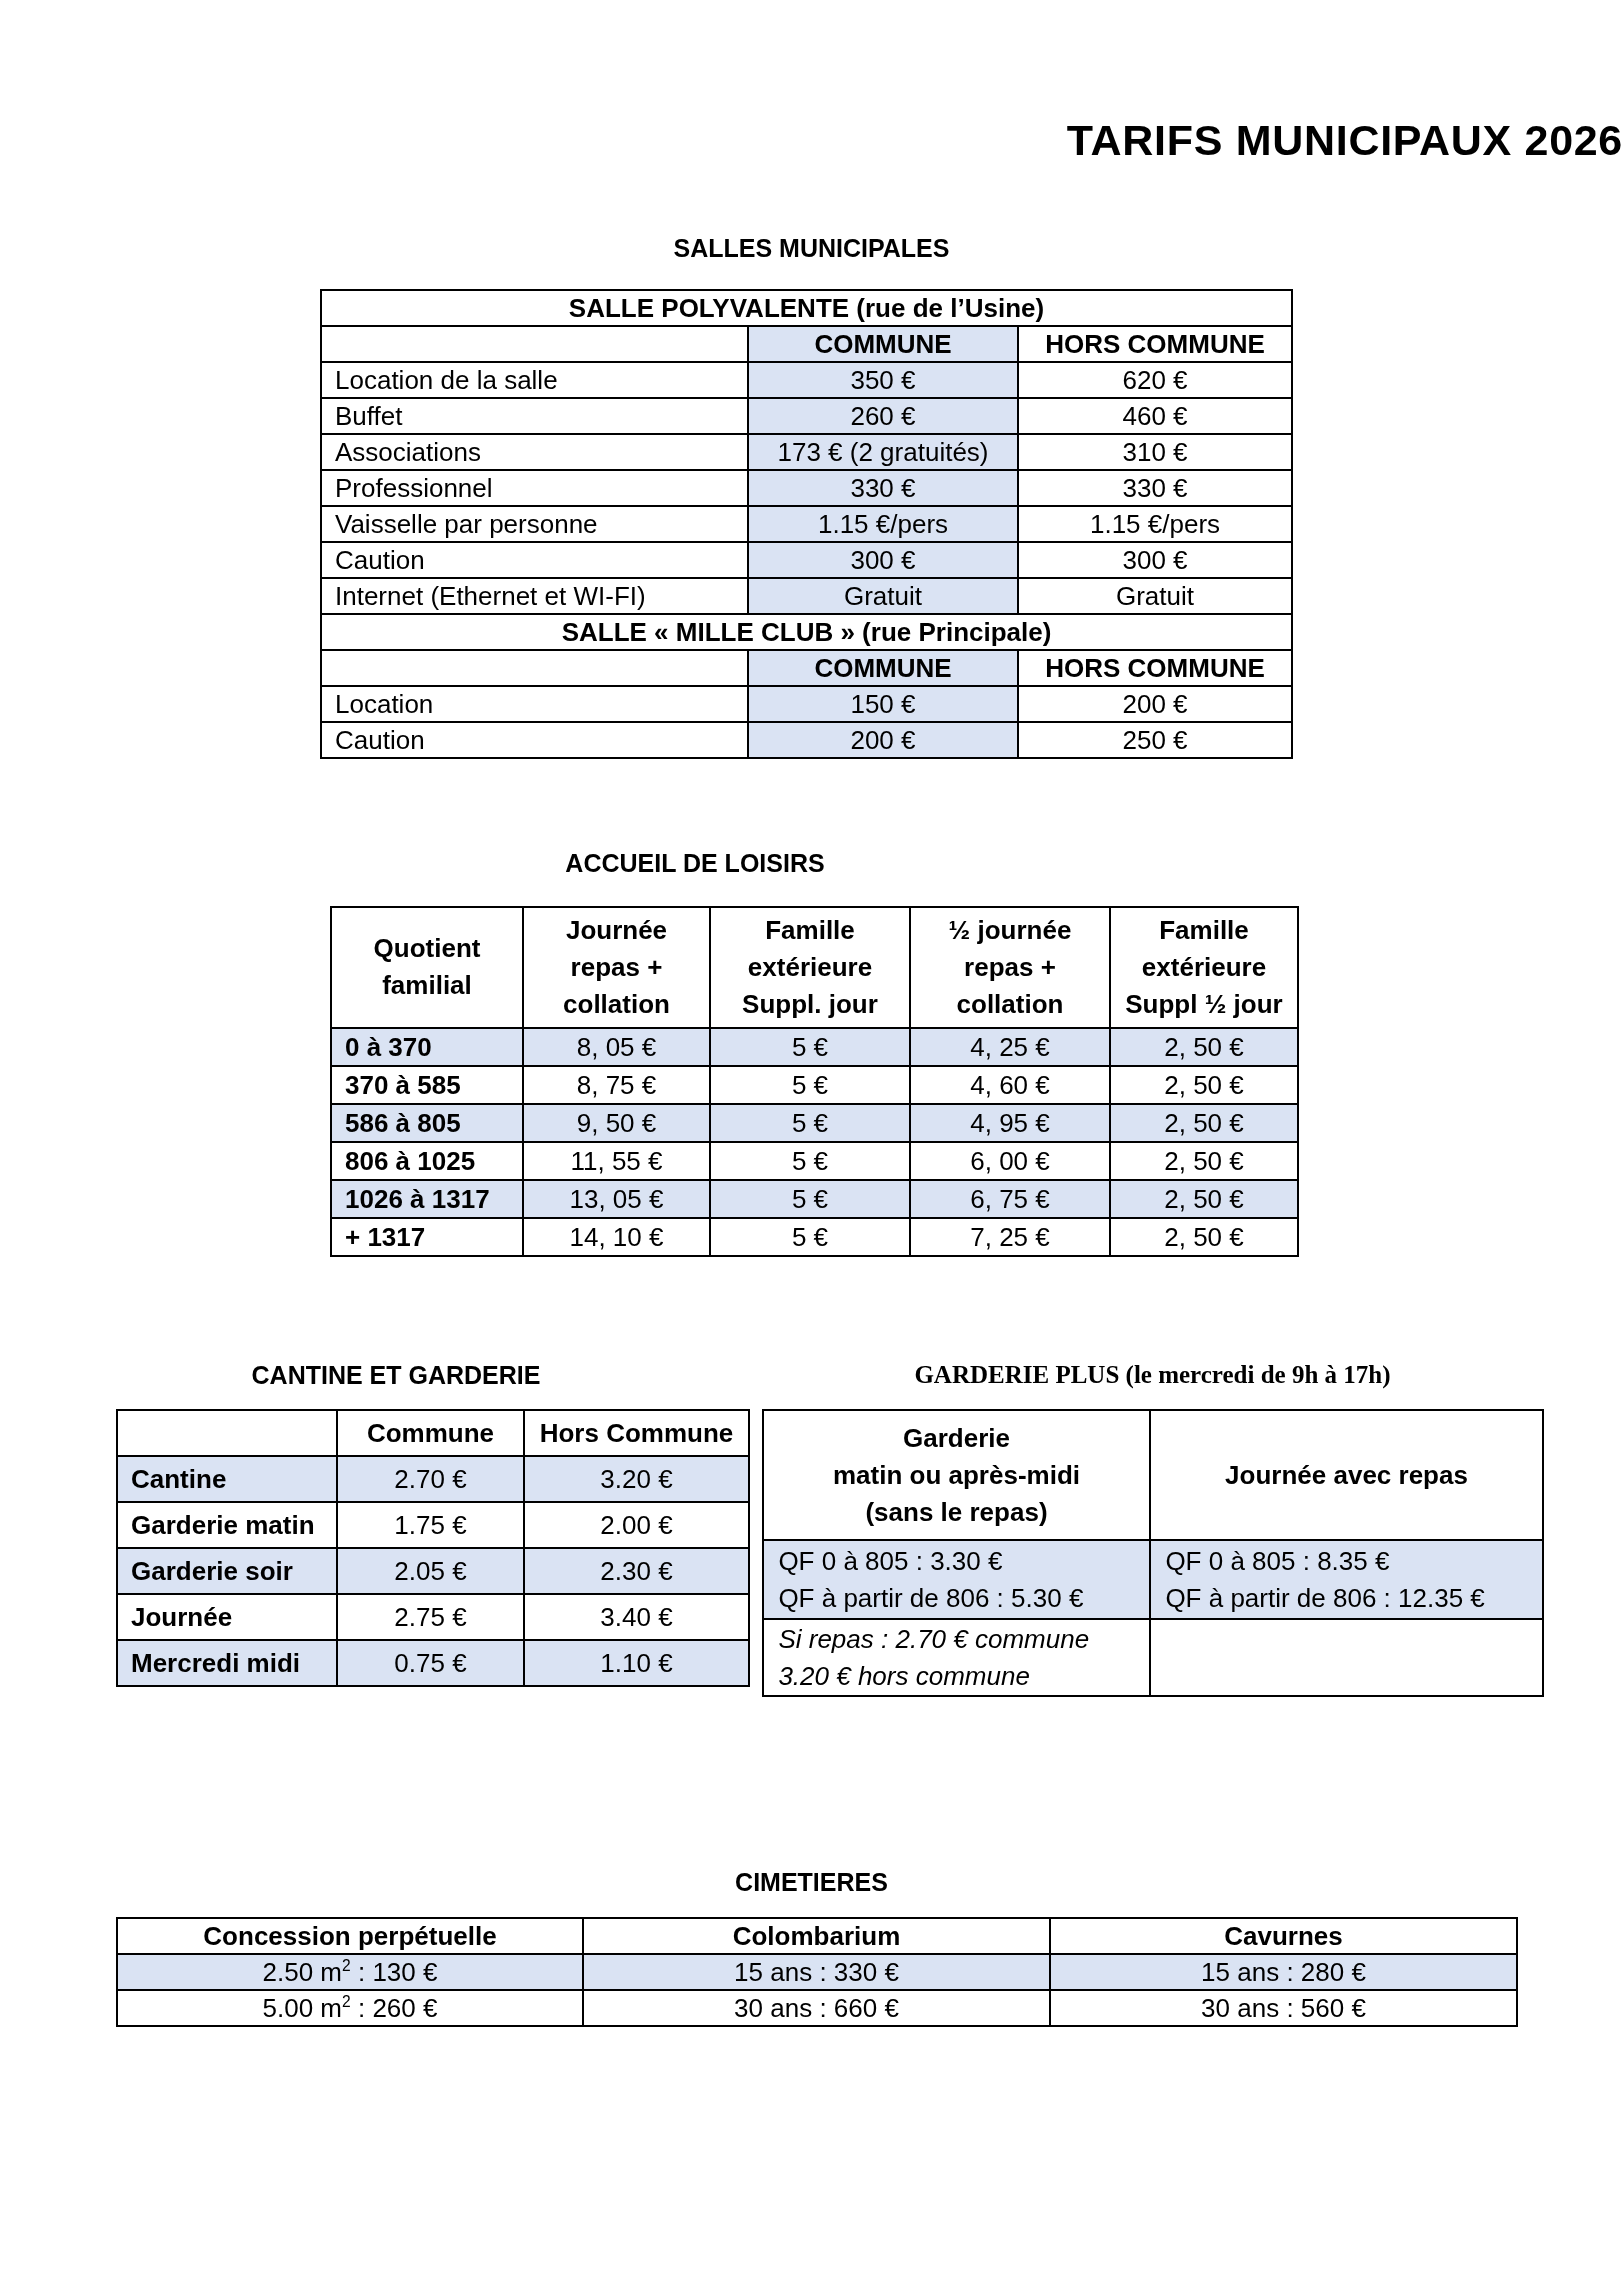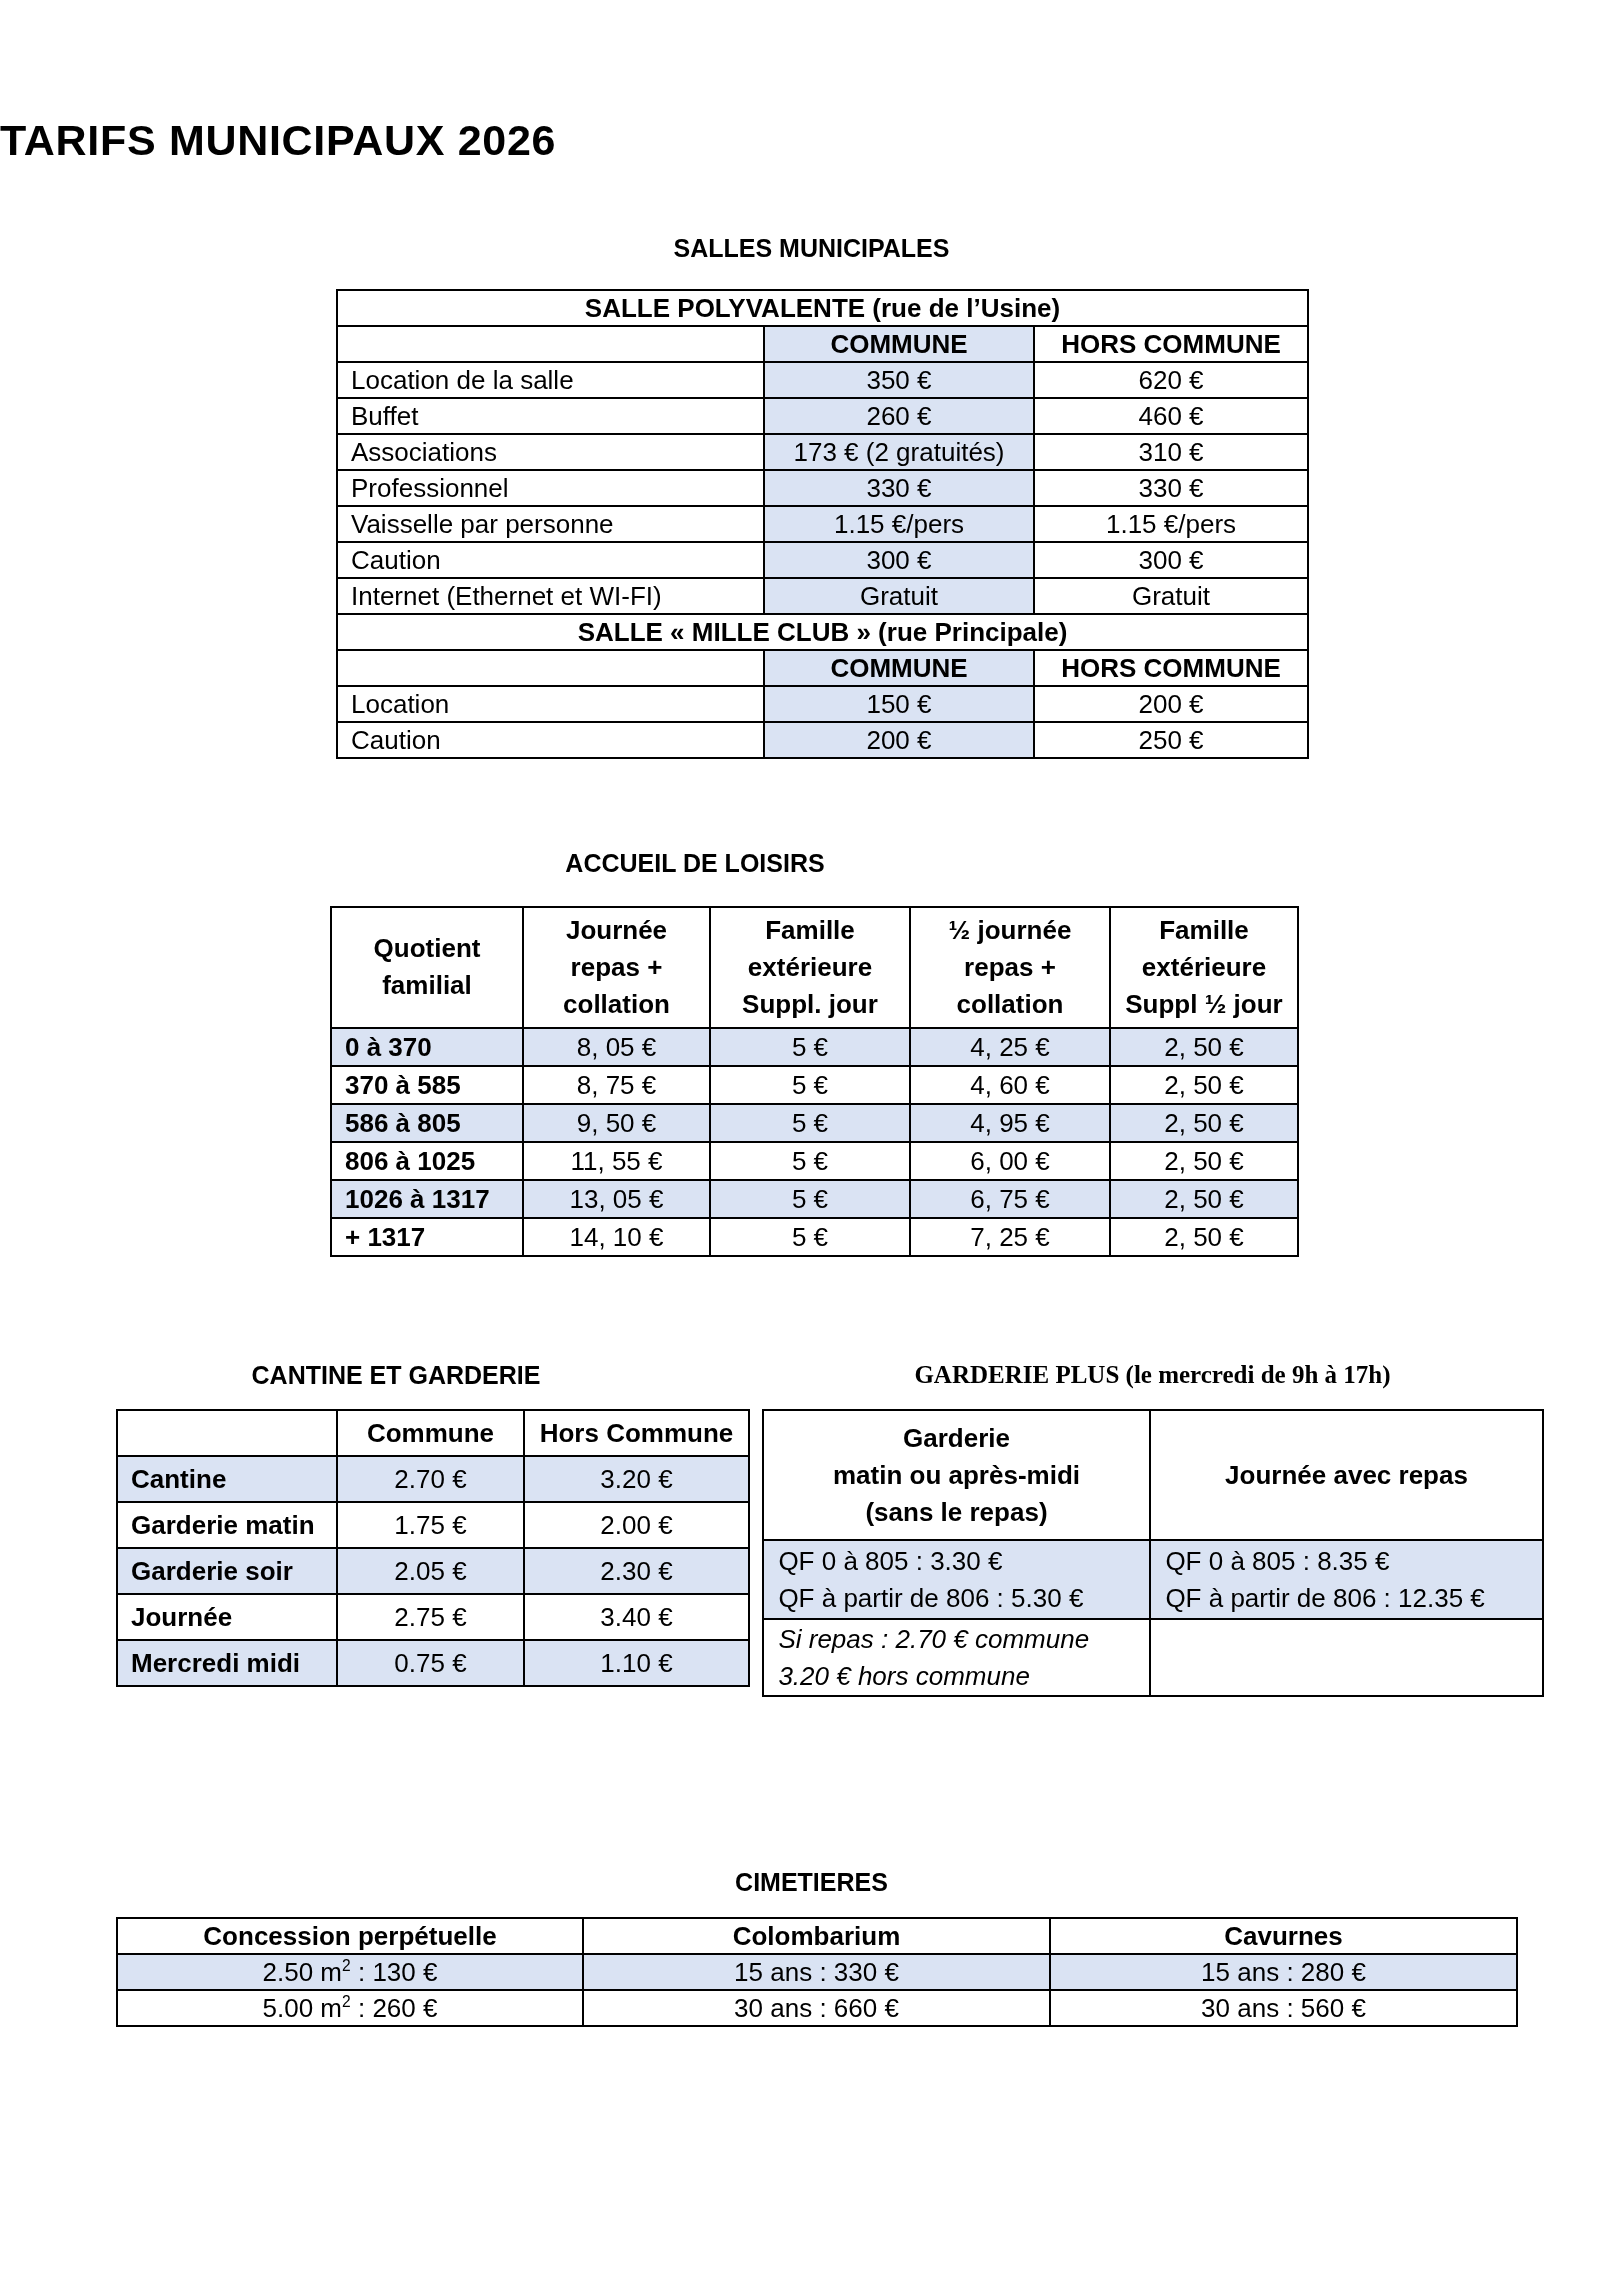--- a/index.html
+++ b/index.html
@@ -2,21 +2,21 @@
 <html style="font-size:10.5px"><head>
   <meta charset="utf-8">
   <style>
     html, body { margin: 0; padding: 0; background: #ffffff; }
     body {
       width: 1623px; height: 2295px; position: relative; overflow: hidden;
       font-family: "Liberation Sans", sans-serif; color: #000;
     }
     .abs { position: absolute; }
     .title {
-      left: 0; width: 1623px; top: 116px; text-align: left;
+      left: 0; width: 1623px; top: 116px; text-align: right;
       font-size: 43px; font-weight: bold; letter-spacing: 0.7px;
     }
     .sec {
       text-align: center; font-weight: bold; font-size: 25px;
     }
     table { border-collapse: collapse; table-layout: fixed; }
     td, th {
       border: 2px solid #000; padding: 0 13px; font-size: 26px;
       font-weight: normal; white-space: nowrap; overflow: hidden;
     }
@@ -39,21 +39,21 @@
     #t-cim td { height: 34px; line-height: 34px; }
     sup { font-size: 60%; line-height: 0; }
   </style>
 </head>
 <body>
 
 <div class="abs title">TARIFS MUNICIPAUX 2026</div>
 
 <div class="abs sec" style="left:0;width:1623px;top:234px;">SALLES MUNICIPALES</div>
 
-<table id="t-salles" class="abs" style="left:336px;top:289px;width:971px;">
+<table id="t-salles" class="abs" style="left:320px;top:289px;width:971px;">
   <colgroup>
       <col style="width:427px">
       <col style="width:270px">
       <col style="width:274px">
     </colgroup>
   <tbody>
       <tr>
     <td colspan="3" class="c b">SALLE POLYVALENTE (rue de l’Usine)</td>
   </tr>
   <tr>

